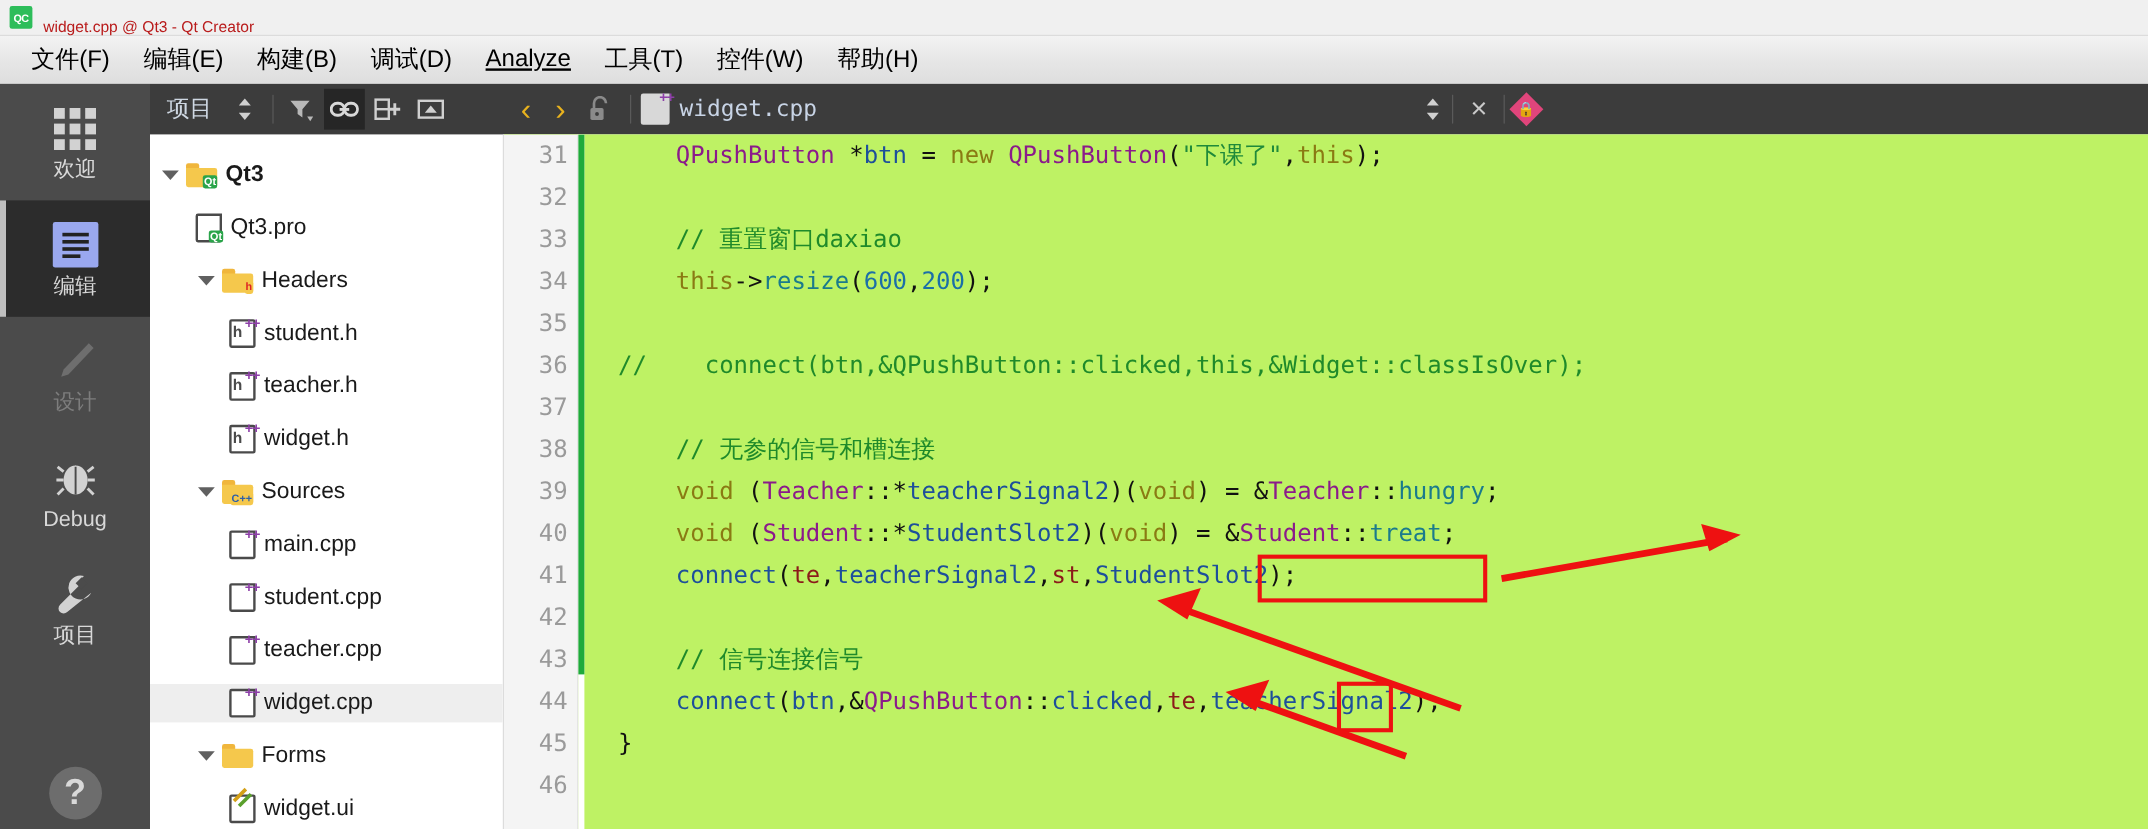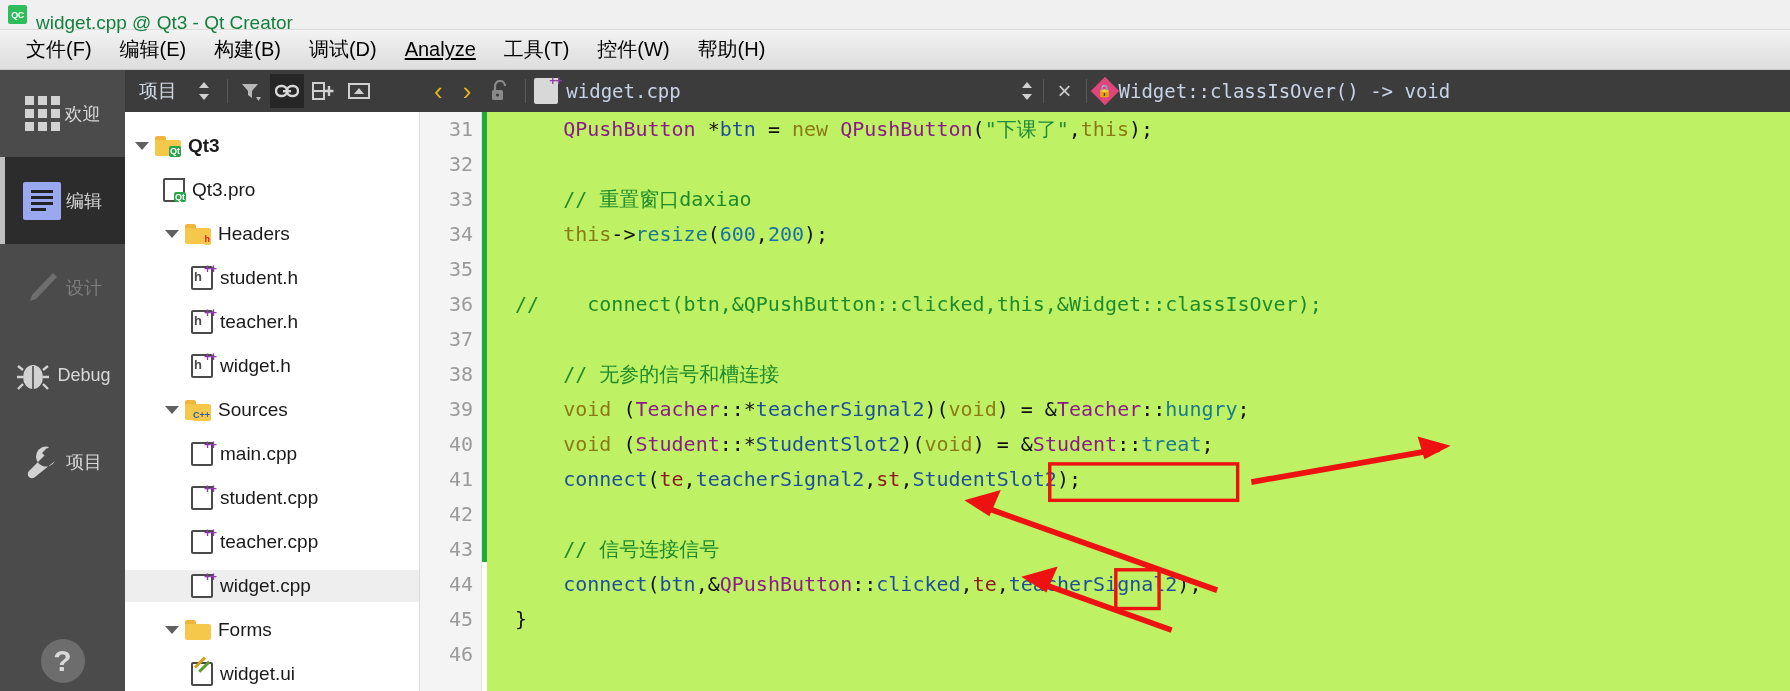--- a/index.html
+++ b/index.html
@@ -18,21 +18,21 @@
     height: 30px; background: #f0f0f0;
     display: flex; align-items: center; padding-left: 8px;
     border-bottom: 1px solid #dcdcdc;
   }
   .qc-logo {
     width: 19px; height: 19px; background: #2dbd5a; border-radius: 2px;
     display: flex; align-items: center; justify-content: center;
     color: #fff; font-size: 9px; font-weight: bold; letter-spacing: -.5px;
     margin-right: 9px; flex: none;
   }
-  .title-text { font-size: 19px; color: #15803d; margin-top: 16px; }
+  .title-text { font-size: 13px; color: #b91c1c; margin-top: 16px; }
 
   
   .menubar {
     height: 40px;
     background: linear-gradient(to bottom,#f3f3f3 0%,#e6e6e6 55%,#dedede 100%);
     display: flex; align-items: center; padding-left: 12px;
     border-bottom: 1px solid #c8c8c8;
   }
   .menu-item {
     font-size: 20px; color: #000; padding: 2px 14px; cursor: default; white-space: nowrap;
@@ -41,21 +41,21 @@
   
   .body-row { display: flex; height: 621px; }
 
   
   .modebar {
     width: 125px; background: #4b4b4b; flex: none;
     display: flex; flex-direction: column; align-items: stretch;
     position: relative;
   }
   .mode {
-    height: 87px; display: flex; flex-direction: row;
+    height: 97px; display: flex; flex-direction: column;
     align-items: center; justify-content: center; gap: 5px;
     color: #d8d8d8; font-size: 18px; position: relative;
   }
   .mode.active { background: #2c2c2c; }
   .mode.active::before {
     content:""; position:absolute; left:0; top:0; bottom:0; width:5px; background:#bfbfbf;
   }
   .mode.disabled { color: #7d7d7d; }
   .mode-label { font-size: 18px; line-height: 1; }
   .mode-ico { height: 40px; display:flex; align-items:center; justify-content:center; }
@@ -438,21 +438,20 @@
             <path d="M8 2 L13 8 L3 8 Z" fill="#d0d0d0"></path>
               <path d="M8 20 L13 14 L3 14 Z" fill="#d0d0d0"></path>
           </svg>
         </div>
         <div class="tb-sep"></div>
         <div class="close-x">×</div>
         <div class="tb-sep"></div>
         <div class="sym-ico">
             <span>🔒</span>
           </div>
-        <div class="combo-text">Widget::classIsOver() -&gt; void</div>
         <div style="flex:1"></div>
       </div>
 
       <div class="code-area">
         <div class="gutter">
           <div class="ln">31</div>
           <div class="ln">32</div>
           <div class="ln">33</div>
           <div class="ln">34</div>
           <div class="ln">35</div>

